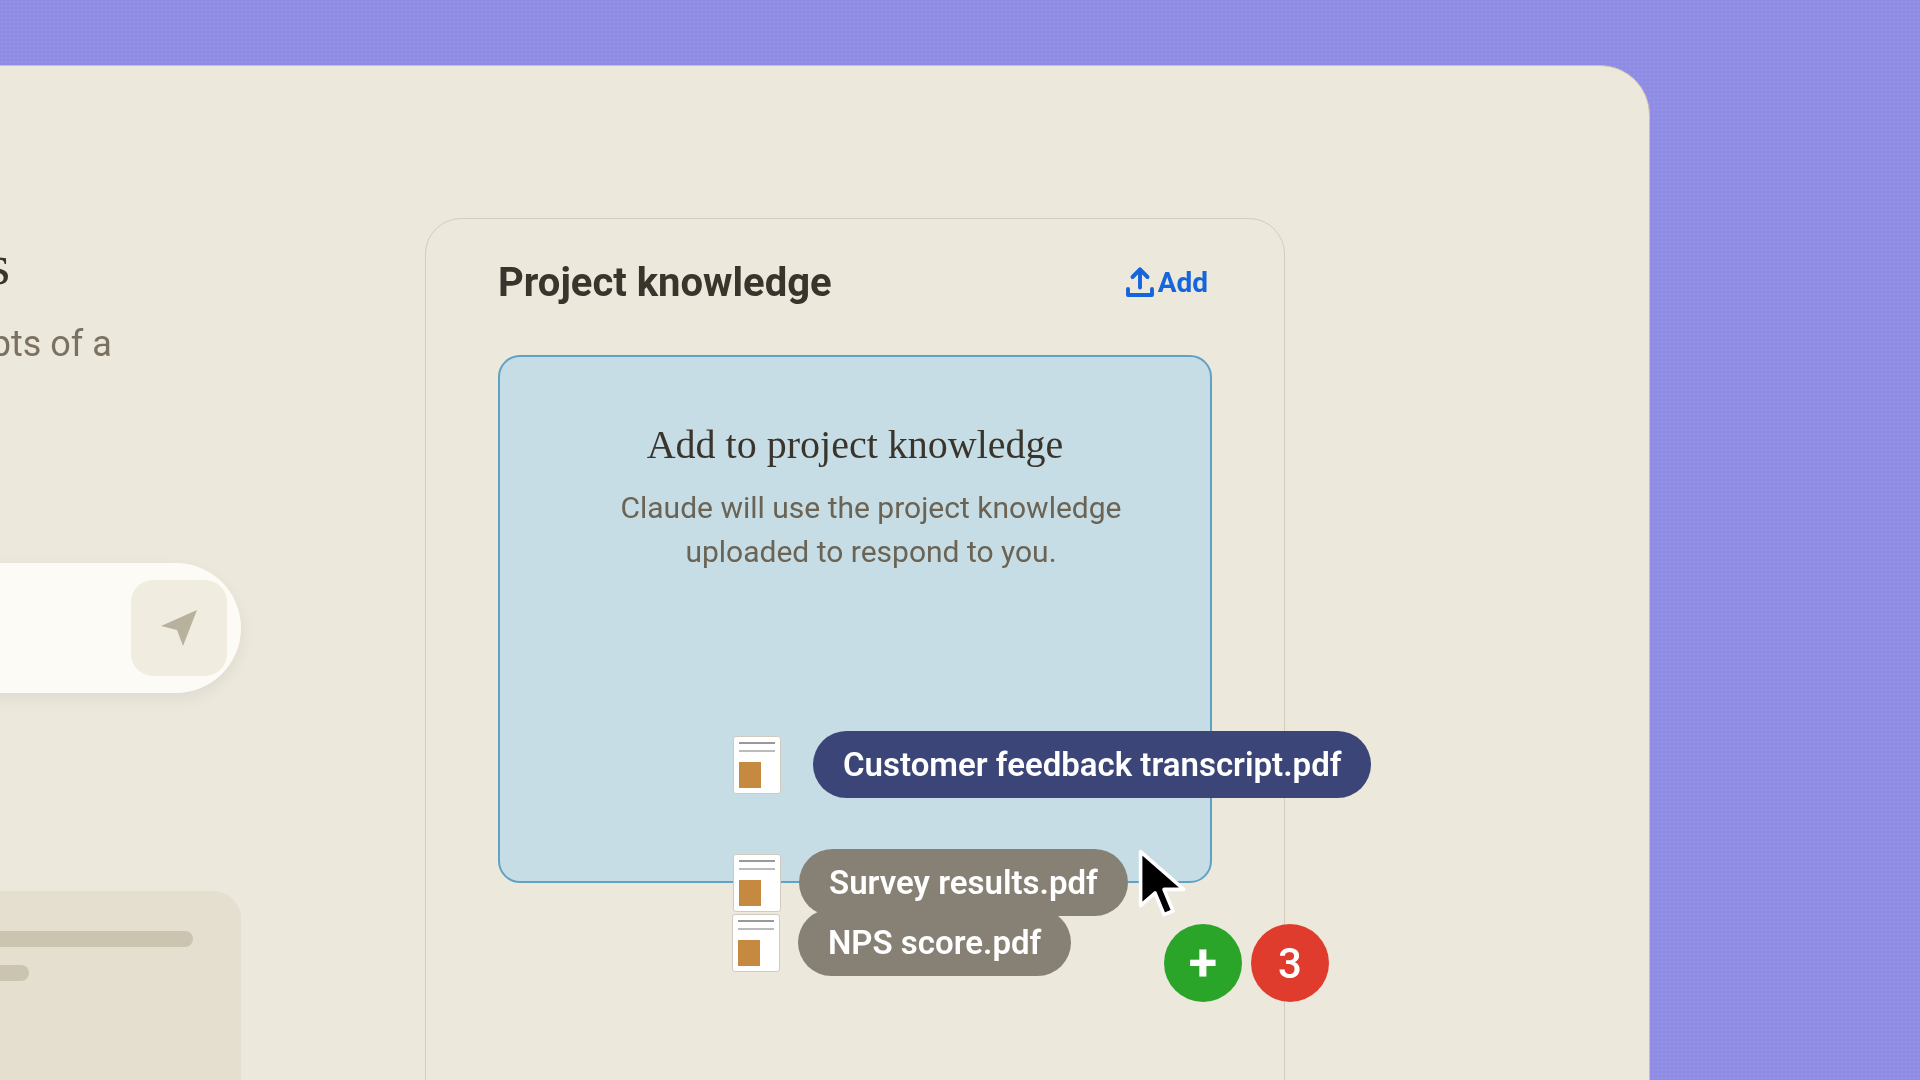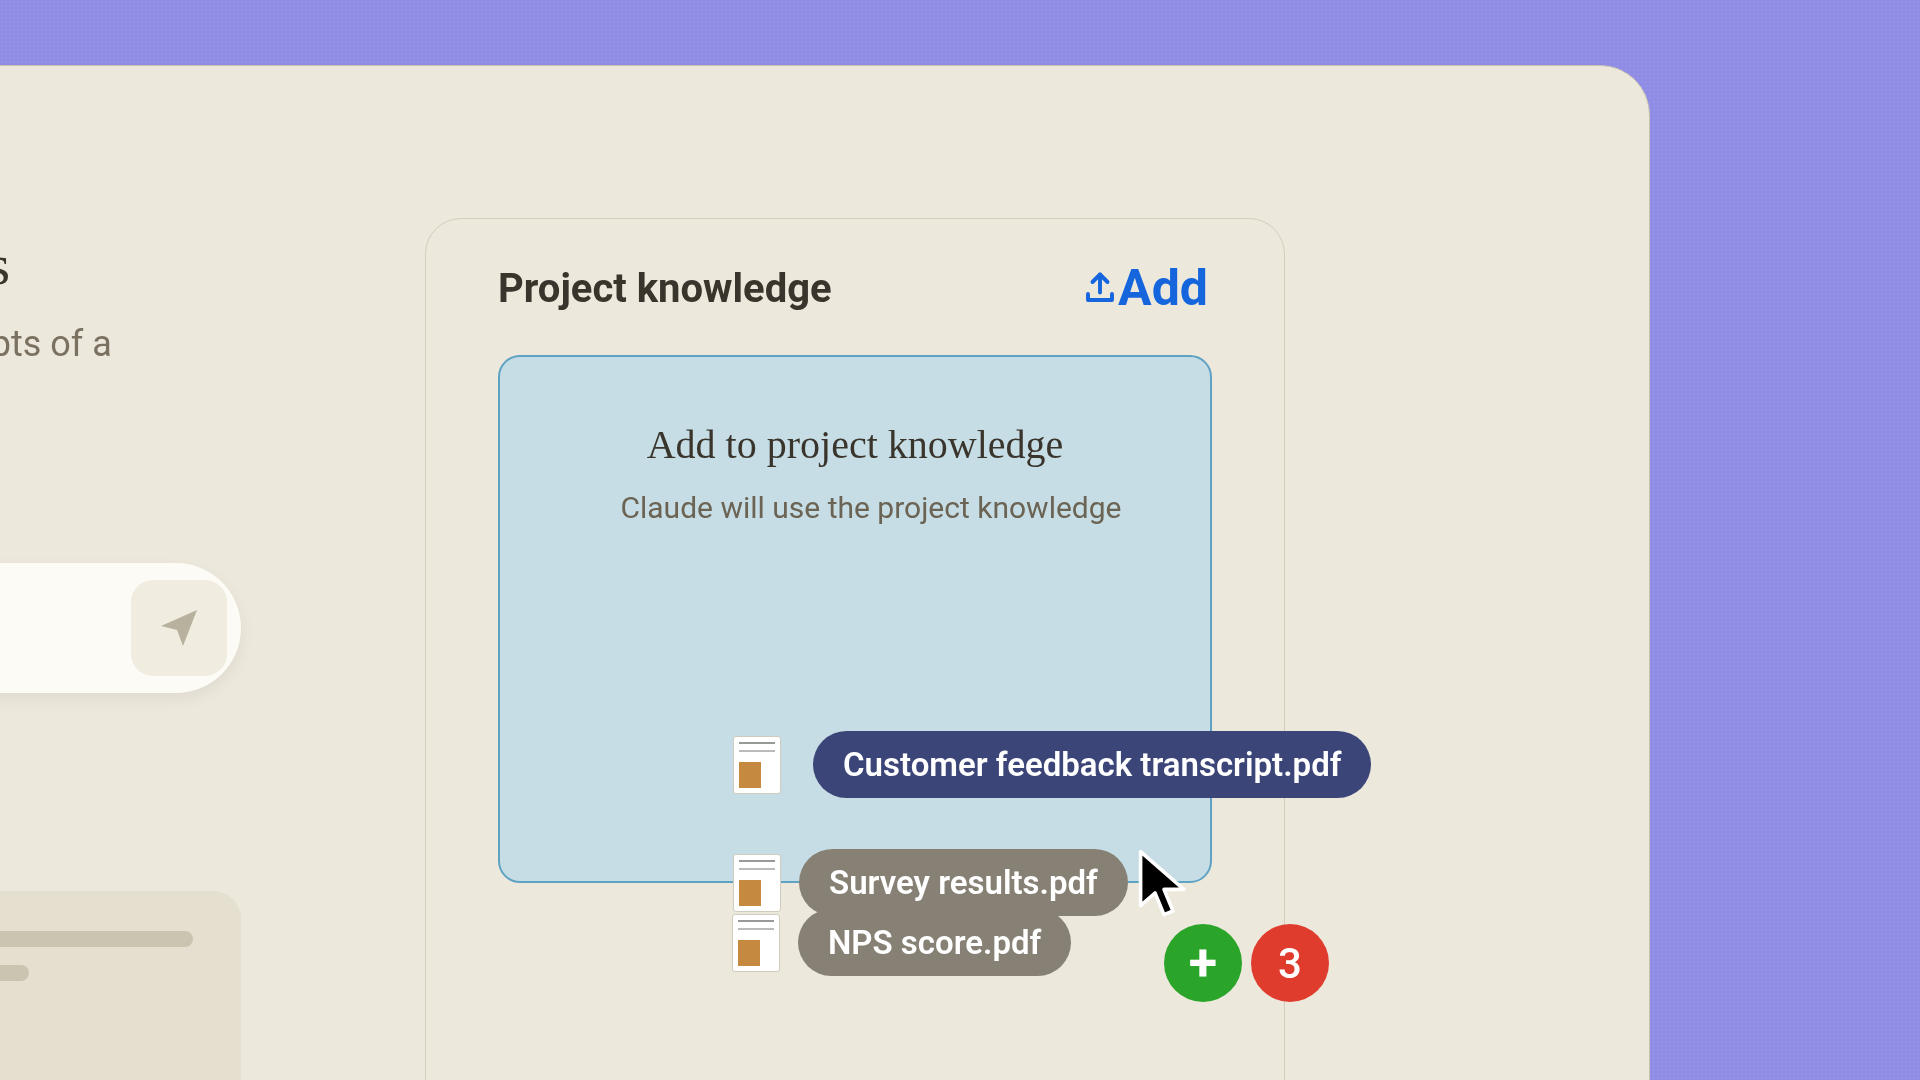--- a/index.html
+++ b/index.html
@@ -120,21 +120,21 @@
     display: flex; align-items: center; justify-content: space-between;
   }
   .kn-title {
     font-size: 40px;
     font-weight: 700;
     color: #3a352c;
   }
   .kn-add {
     display: flex; align-items: center; 
     color: #1565dd;
-    font-size: 50px;
+    font-size: 28px;
     font-weight: 700;
     cursor: pointer;
   }
 
   .dropzone {
     position: absolute;
     top: 136px; left: 72px; right: 72px;
     height: 528px;
     border: 2px solid #5fa2c4;
     background: #c6dde5;
@@ -254,20 +254,21 @@
           <path d="M7 8 l5 -5 l5 5"></path>
         </svg>
         <span>Add</span>
       </div>
     </div>
 
     <div class="dropzone">
       <div class="dz-title">Add to project knowledge</div>
       <div class="dz-desc">
         <span>Claude will use the project knowledge</span><br>
+        <span>uploaded to respond to you.</span>
       </div>
     </div>
   </div>
 
   <div class="file-pill f1">
     <div class="file-thumb"></div>
     <div class="pill primary">Customer feedback transcript.pdf</div>
   </div>
   <div class="file-pill f2">
     <div class="file-thumb"></div>

